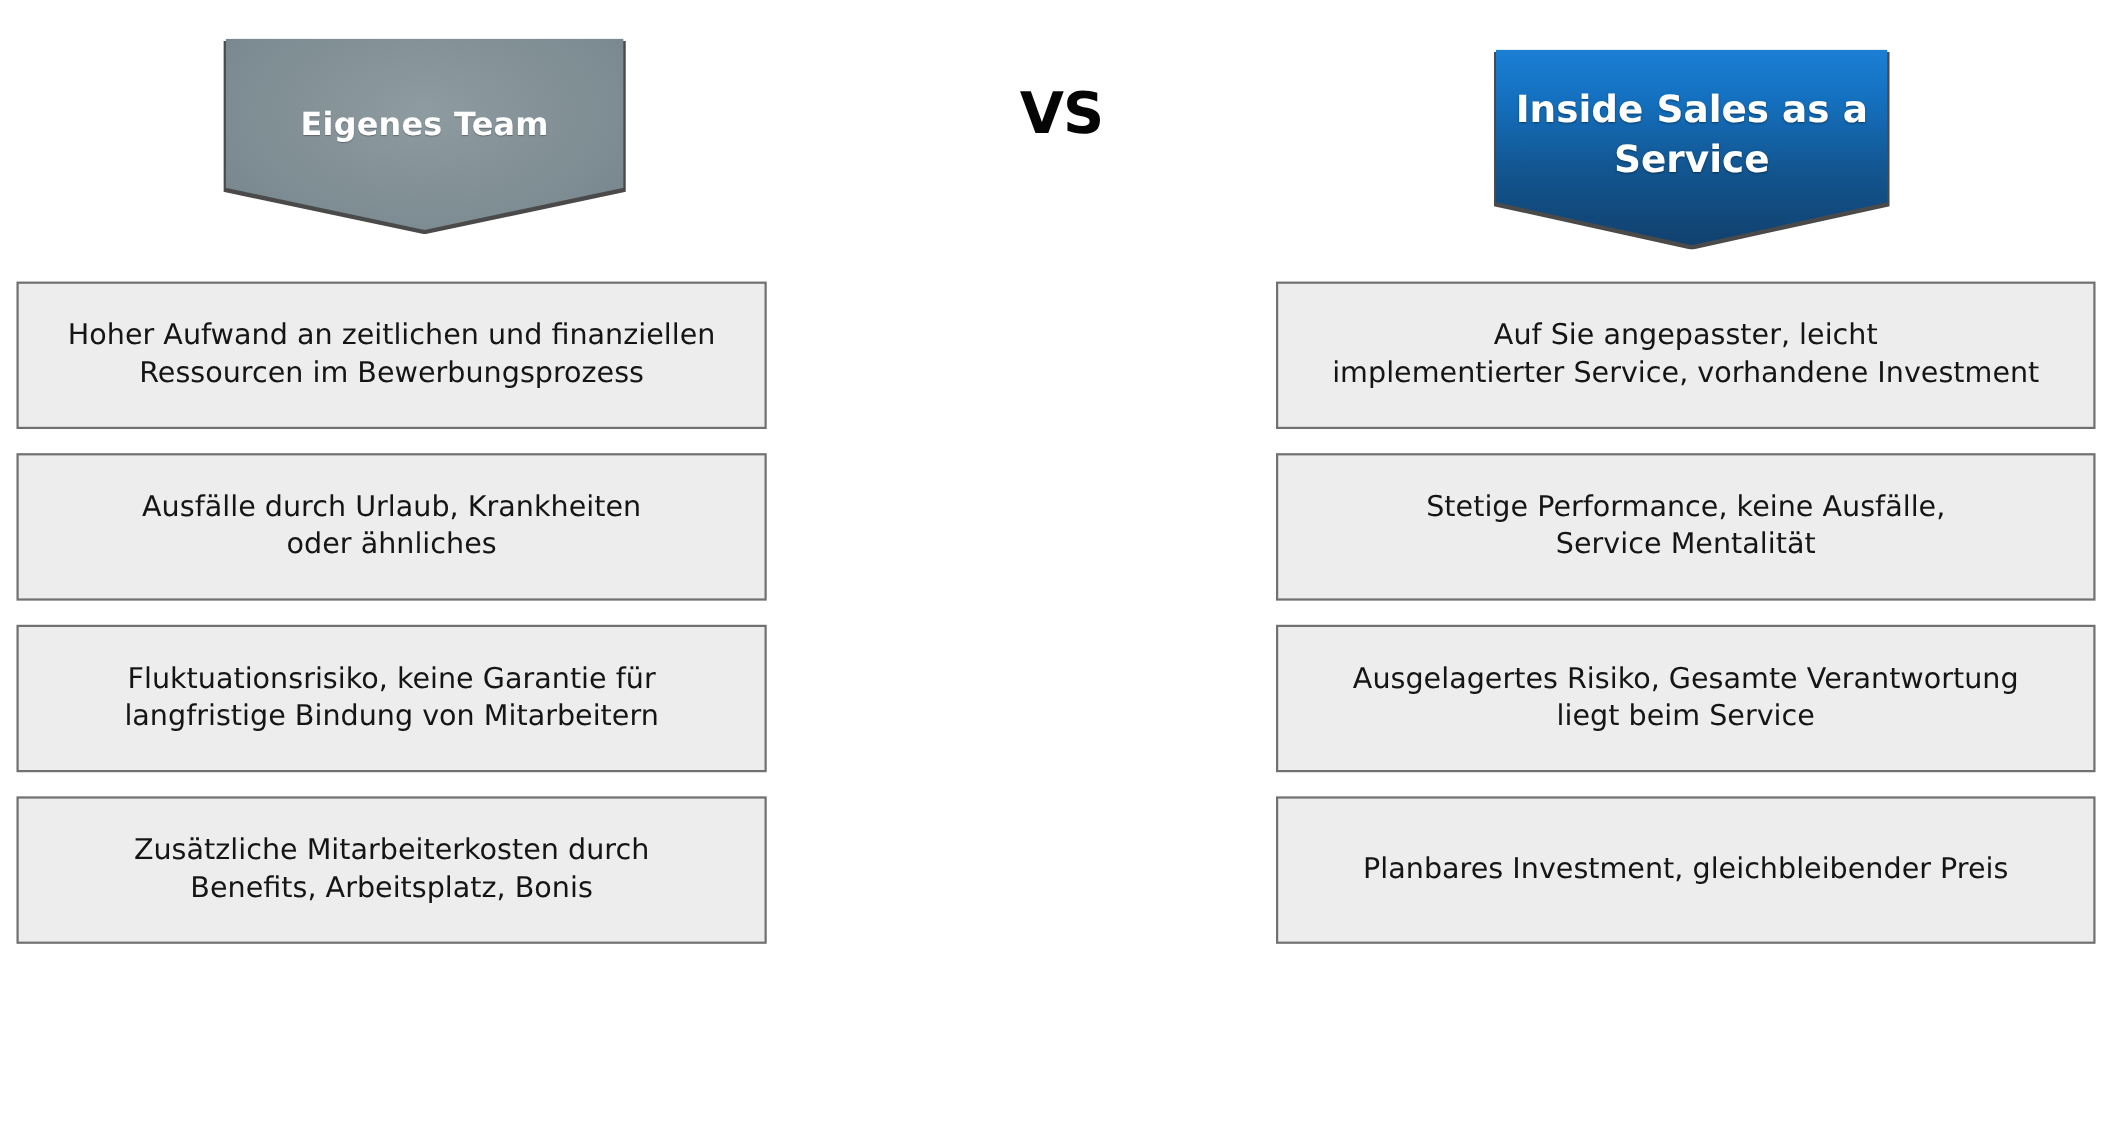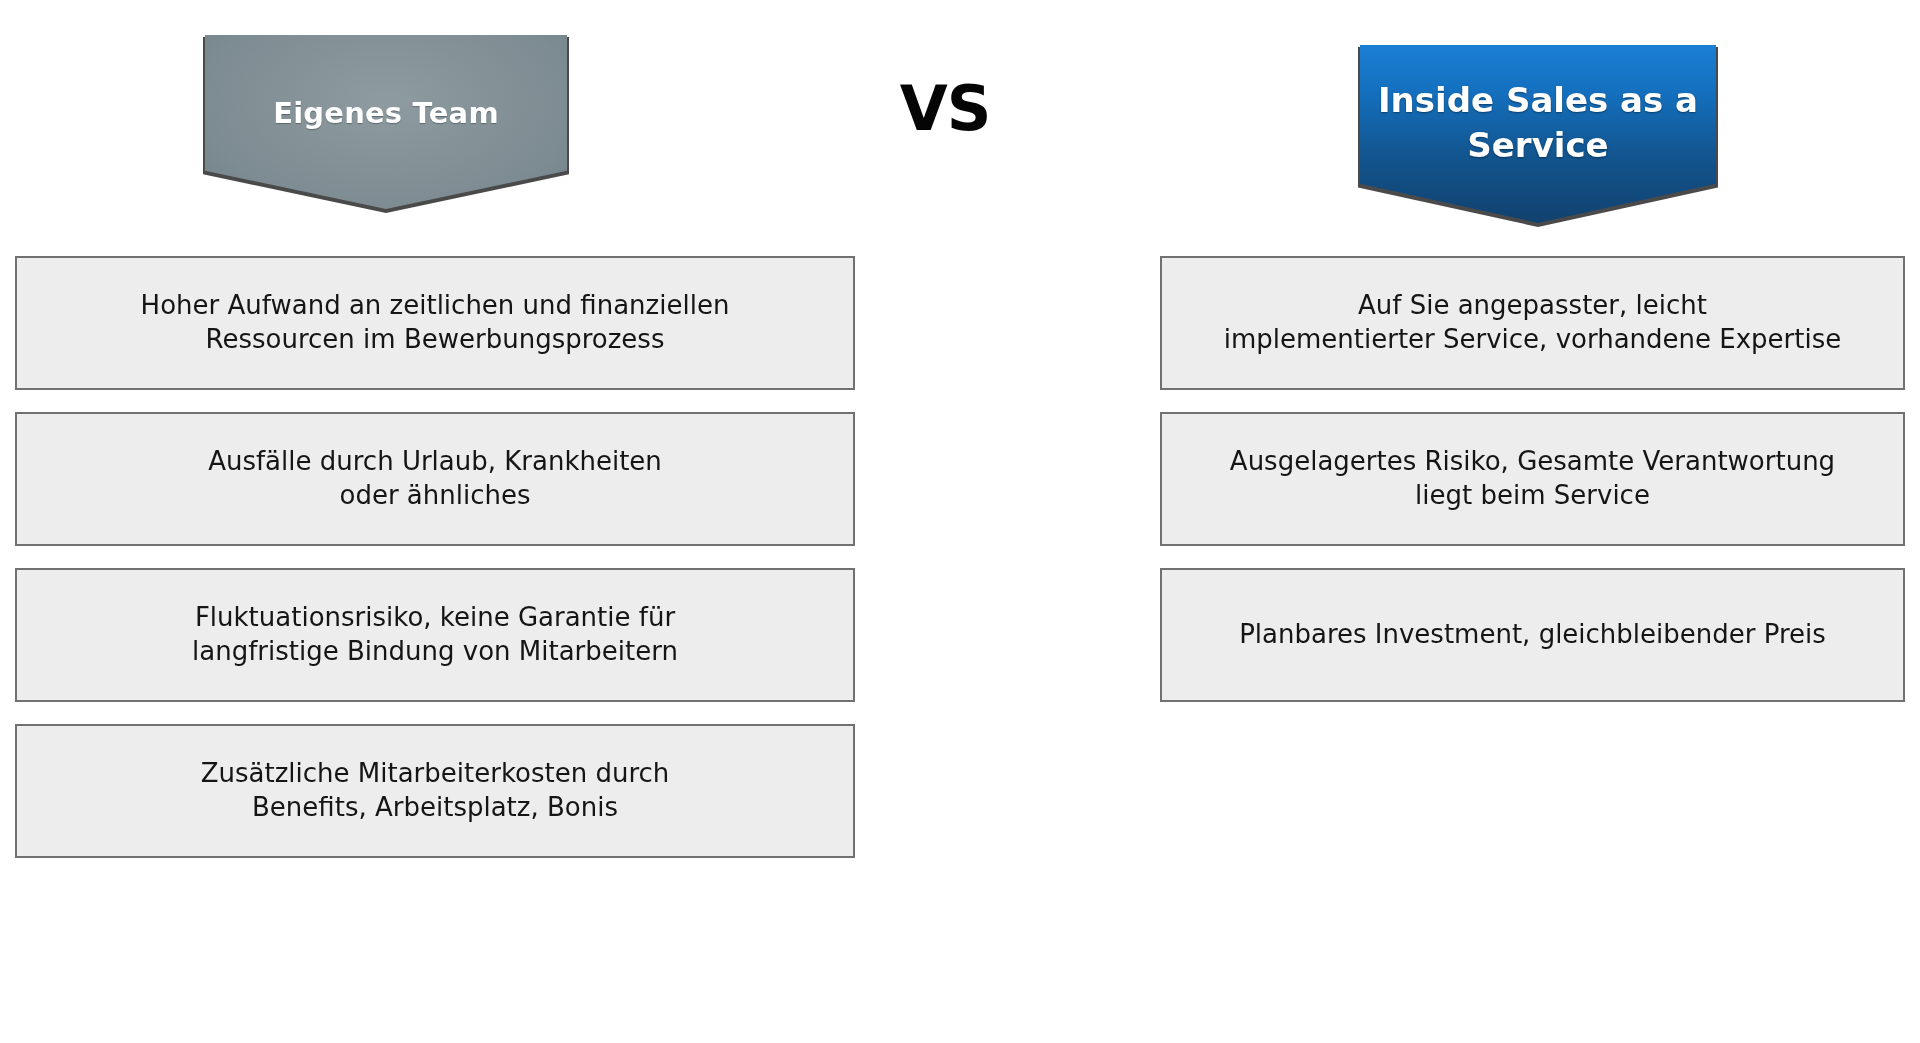--- a/index.html
+++ b/index.html
@@ -84,37 +84,37 @@
     font-weight: bold;
     color: #ffffff;
     line-height: 1.32;
     margin-top: -22px;
     text-shadow: 0 1px 2px rgba(0,0,0,0.42);
   }
 
   
   #vs-label {
     position: absolute;
-    left: 820px;
+    left: 840px;
     top: 78px;
     width: 250px;
     text-align: center;
-    font-size: 62px;
+    font-size: 52px;
     font-weight: bold;
     color: #050505;
     letter-spacing: -1px;
     line-height: 1;
   }
 
   
   .column {
     position: absolute;
     top: 256px;
   }
-  #column-left  { left: 15px;   width: 840px; }
+  #column-left  { left: 15px;   width: 682px; }
   #column-right { left: 1160px; width: 745px; }
 
   .item-box {
     box-sizing: border-box;
     width: 100%;
     height: 134px;
     margin-bottom: 22px;
     background: #ededed;
     border: 2px solid #717171;
     display: flex;
@@ -166,21 +166,25 @@
     </div>
     <div class="item-box">
       <div class="item-text">Zusätzliche Mitarbeiterkosten durch
 Benefits, Arbeitsplatz, Bonis</div>
     </div>
   </div>
 
   <div class="column" id="column-right">
     <div class="item-box">
       <div class="item-text">Auf Sie angepasster, leicht
-implementierter Service, vorhandene Expertise</div>
+implementierter Service, vorhandene Investment</div>
+    </div>
+    <div class="item-box">
+      <div class="item-text">Stetige Performance, keine Ausfälle,
+Service Mentalität</div>
     </div>
     <div class="item-box">
       <div class="item-text">Ausgelagertes Risiko, Gesamte Verantwortung
 liegt beim Service</div>
     </div>
     <div class="item-box">
       <div class="item-text">Planbares Investment, gleichbleibender Preis</div>
     </div>
   </div>
 

